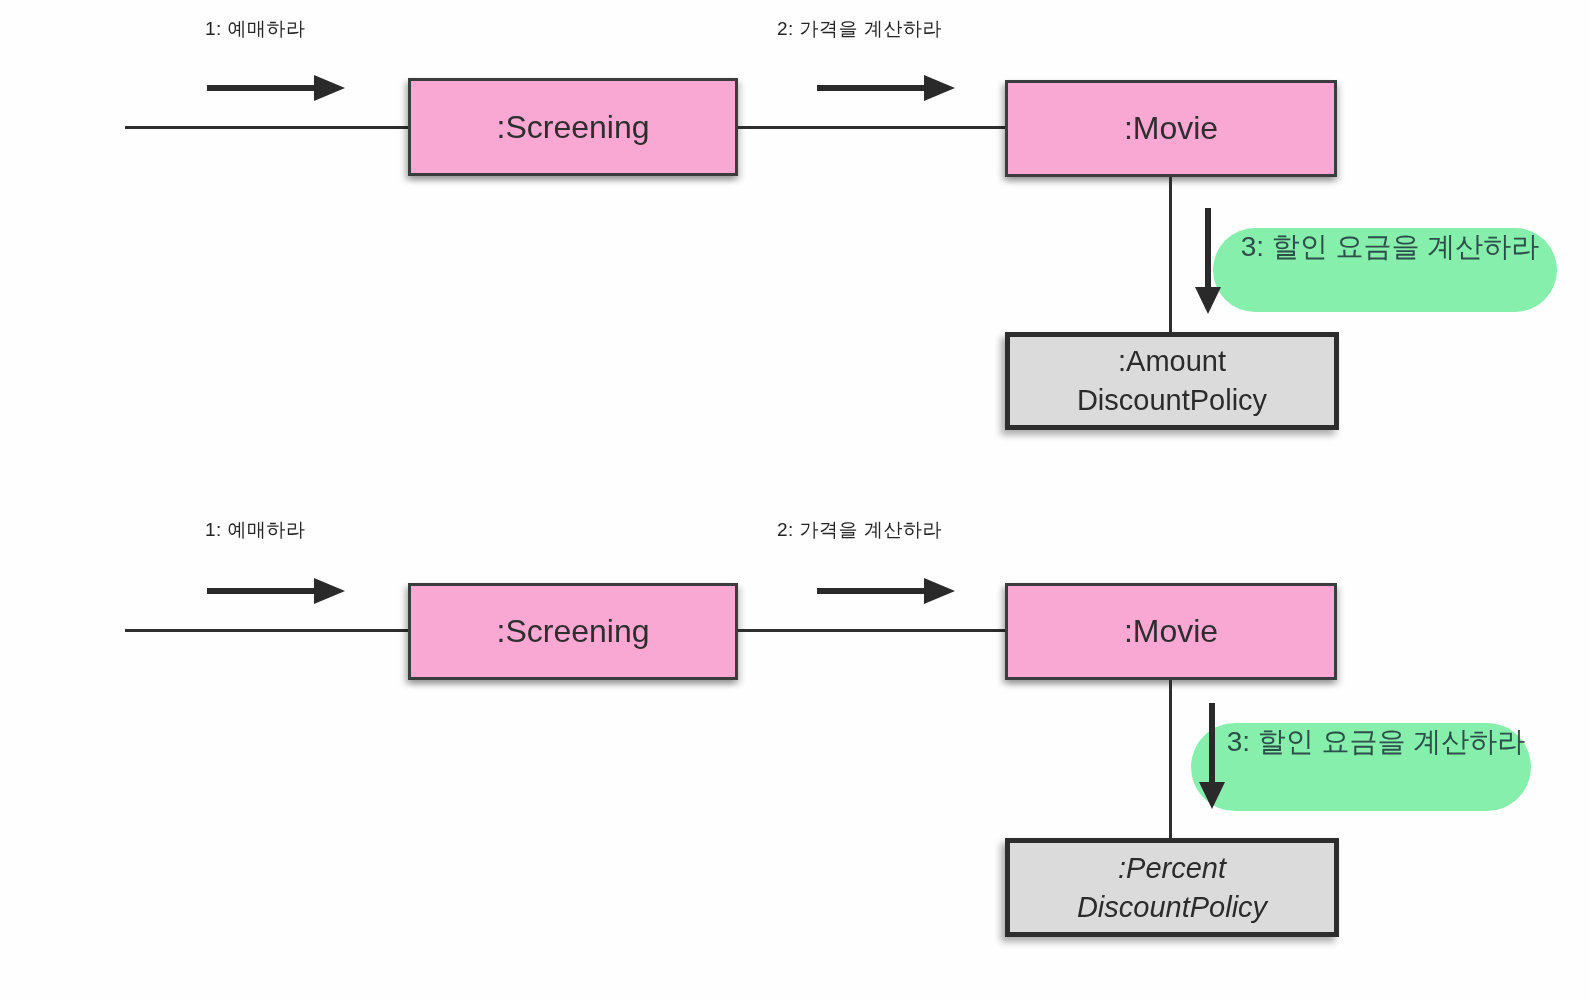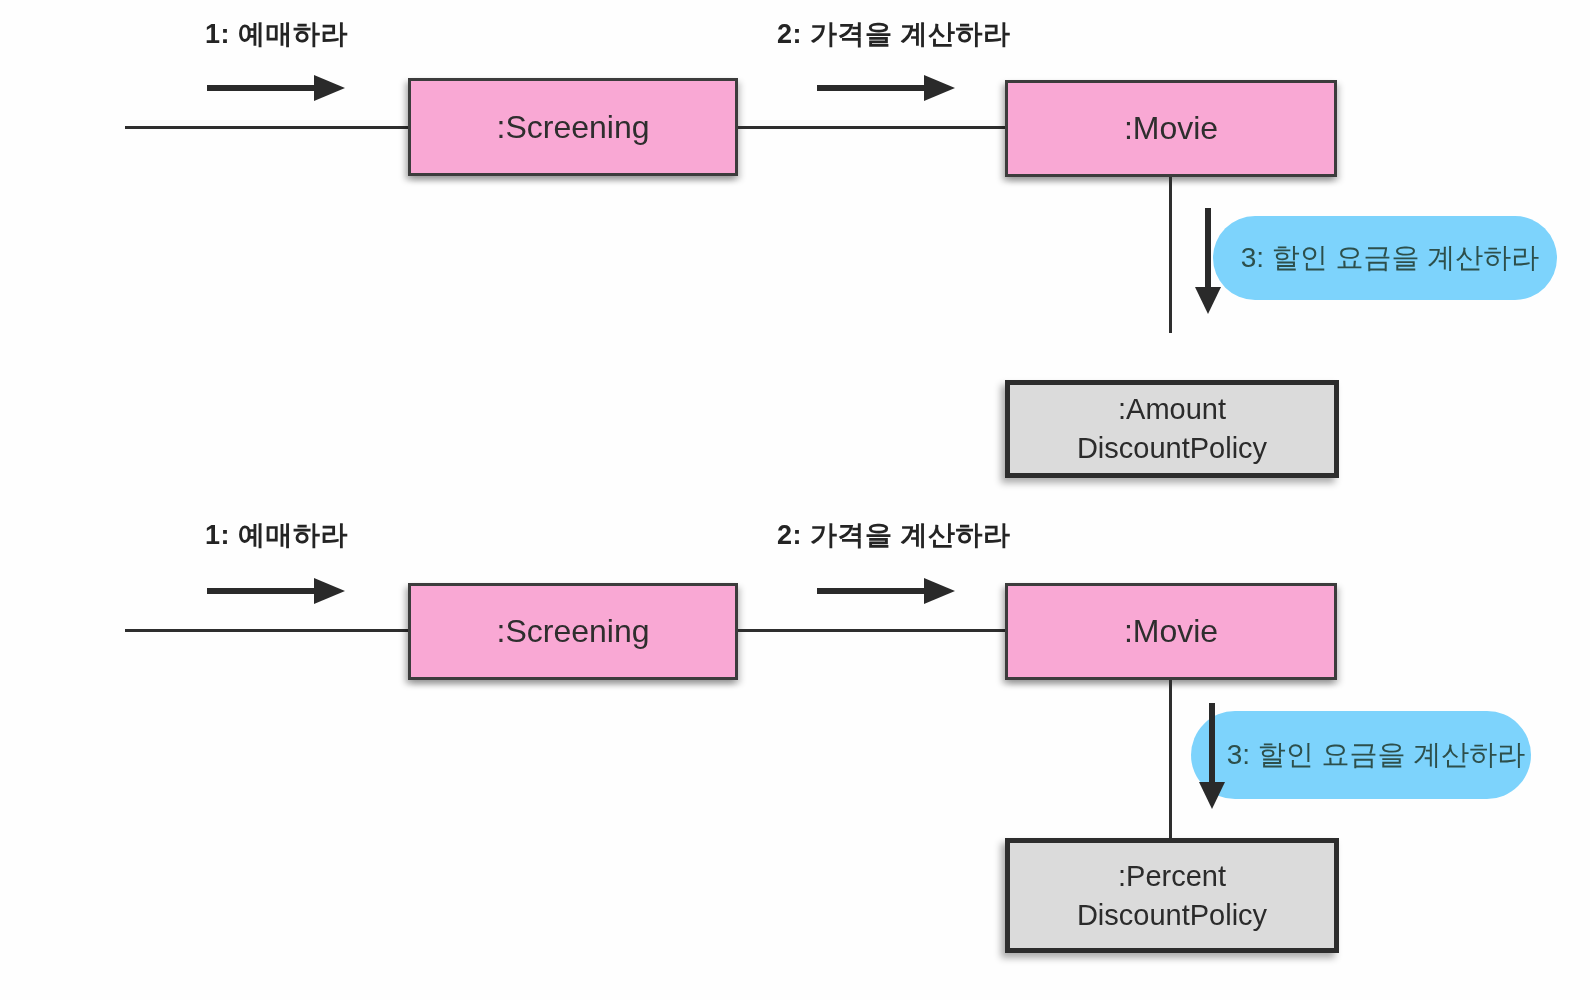--- a/index.html
+++ b/index.html
@@ -17,25 +17,24 @@
     color: #2b2b2b;
   }
   .abs { position: absolute; }
 
   
   .hline { height: 3px; background: #2e2e2e; }
   .vline { width: 3px; background: #2e2e2e; }
 
   
   .msg-label {
-    font-size: 27px;
+    font-size: 19px;
     letter-spacing: 0.5px;
     color: #242424;
     white-space: nowrap;
-    font-weight: bold;
   }
 
   
   .arrow-shaft-h { height: 6px; background: #2a2a2a; }
   .arrow-head-right {
     width: 0; height: 0;
     border-top: 13px solid transparent;
     border-bottom: 13px solid transparent;
     border-left: 31px solid #2a2a2a;
   }
@@ -72,30 +71,30 @@
     justify-content: center;
     font-size: 29px;
     line-height: 39px;
     color: #2b2b2b;
     box-sizing: border-box;
     text-align: center;
   }
 
   
   .highlight-pill {
-    background: #7dd3fc;
+    background: #86efac;
     border-radius: 44px;
     display: flex;
-    align-items: center;
     justify-content: center;
     font-size: 28px;
     color: #2d4f4b;
     white-space: nowrap;
     z-index: 2;
     box-sizing: border-box;
+    margin-top: 12px;
   }
 </style>
 </head>
 <body>
 
 <div class="canvas">
 
   <div>
 
     <div class="abs hline" style="left:125px; top:126px; width:283px;"></div>
@@ -120,21 +119,21 @@
 
     <div class="abs vline" style="left:1169px; top:177px; height:156px;"></div>
 
     <div class="abs arrow-shaft-v" style="left:1205px; top:208px; height:82px;"></div>
     <div class="abs arrow-head-down" style="left:1195px; top:287px;"></div>
 
     <div class="abs highlight-pill" style="left:1213px; top:216px; width:344px; height:84px; padding-left:10px;">
       <span>3: 할인 요금을 계산하라</span>
     </div>
 
-    <div class="abs policy-box" style="left:1005px; top:332px; width:334px; height:98px;margin-top:48px;">
+    <div class="abs policy-box" style="left:1005px; top:332px; width:334px; height:98px;">
       <span>:Amount</span>
       <span>DiscountPolicy</span>
     </div>
   </div>
 
   <div>
 
     <div class="abs hline" style="left:125px; top:629px; width:283px;"></div>
 
     <div class="abs msg-label" style="left:205px; top:517px;">1: 예매하라</div>
@@ -157,19 +156,19 @@
 
     <div class="abs vline" style="left:1169px; top:680px; height:158px;"></div>
 
     <div class="abs arrow-shaft-v" style="left:1209px; top:703px; height:82px;"></div>
     <div class="abs arrow-head-down" style="left:1199px; top:782px;"></div>
 
     <div class="abs highlight-pill" style="left:1191px; top:711px; width:340px; height:88px; padding-left:30px;">
       <span>3: 할인 요금을 계산하라</span>
     </div>
 
-    <div class="abs policy-box" style="left:1005px; top:838px; width:334px; height:115px;">
+    <div class="abs policy-box" style="left:1005px; top:838px; width:334px; height:99px;font-style:italic;">
       <span>:Percent</span>
       <span>DiscountPolicy</span>
     </div>
   </div>
 
 </div>
 
 </body></html>

